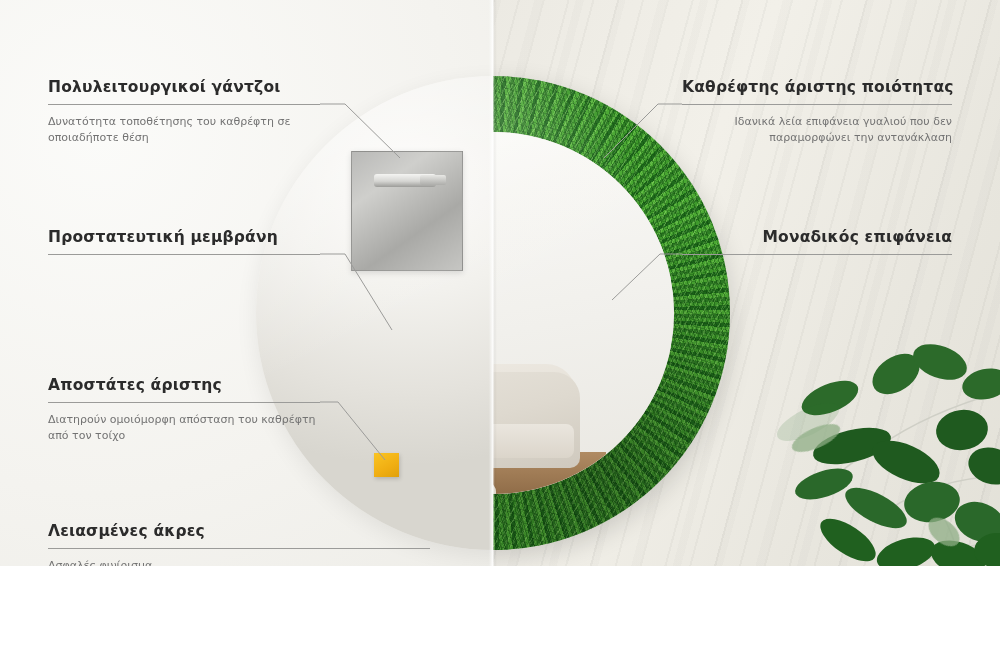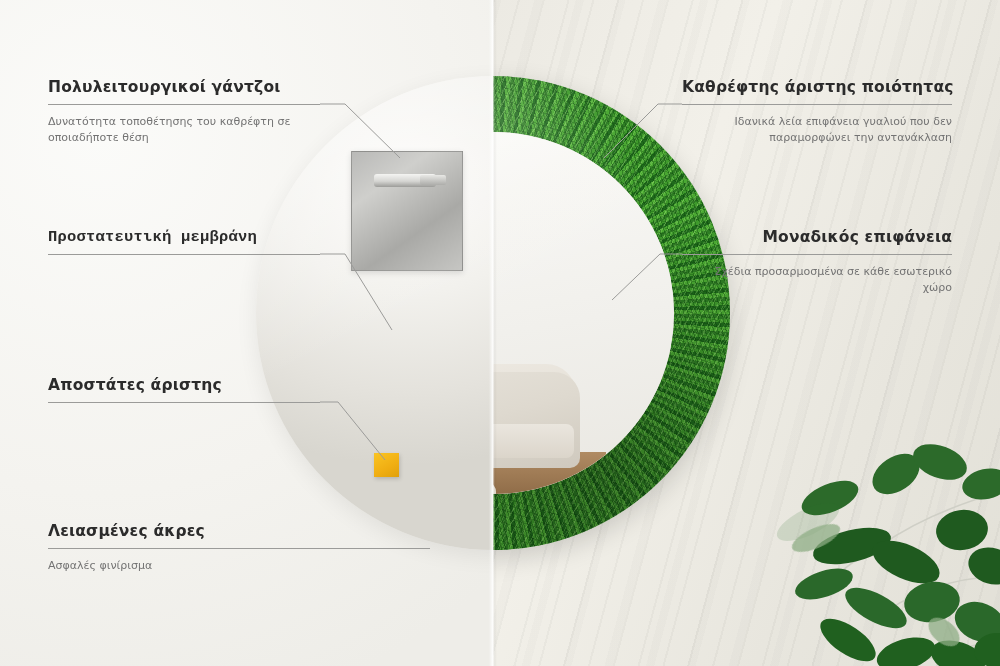--- a/index.html
+++ b/index.html
@@ -2,21 +2,21 @@
 <html><head>
 <meta charset="utf-8">
 <style>
   * { box-sizing: border-box; margin: 0; padding: 0; }
   html, body {
     width: 1000px; height: 666px;
     font-family: "DejaVu Sans", "Liberation Sans", sans-serif;
     overflow: hidden; background: #fff;
   }
   #stage {
-    position: relative; width: 1000px; height: 666px; overflow: hidden;
+    position: relative; width: 1000px; height: 566px; overflow: hidden;
     background: #f6f5f2;
   }
 
   
   .panel-left {
     position: absolute; left: 0; top: 0; width: 493px; height: 666px;
     background:
       radial-gradient(120% 90% at 20% 20%, #fbfbf9 0%, #f4f3ef 60%, #eeede8 100%);
   }
   .panel-right {
@@ -160,21 +160,21 @@
   }
   .callout .c-rule {
     height: 1px; background: #9b9b99; margin: 8px 0 9px 0;
   }
   .callout .c-body {
     font-size: 11px; color: #737373; line-height: 1.45; font-weight: 400;
   }
   .callout.right .c-title, .callout.right .c-body { text-align: right; }
 
   .c-left-1 { left: 48px; top: 78px; width: 272px; }
-  .c-left-2 { left: 48px; top: 228px; width: 272px; font-family: Liberation Mono, monospace; }
+  .c-left-2 { left: 48px; top: 228px; width: 272px; }
   .c-left-3 { left: 48px; top: 376px; width: 272px; }
   .c-left-4 { left: 48px; top: 522px; width: 382px; }
   .c-right-1 { left: 682px; top: 78px; width: 270px; }
   .c-right-2 { left: 682px; top: 228px; width: 270px; }
 
   
   .leaders { position: absolute; left: 0; top: 0; width: 1000px; height: 666px; pointer-events: none; }
   .leaders svg { width: 100%; height: 100%; display: block; }
 </style>
 </head>
@@ -282,33 +282,33 @@
   </div>
 
   <div class="callout c-left-2">
     <div class="c-title">Προστατευτική μεμβράνη</div>
     <div class="c-rule"></div>
   </div>
 
   <div class="callout c-left-3">
     <div class="c-title">Αποστάτες άριστης</div>
     <div class="c-rule"></div>
+    <div class="c-body">Διατηρούν ομοιόμορφη απόσταση του καθρέφτη από τον τοίχο</div>
   </div>
 
   <div class="callout c-left-4">
     <div class="c-title">Λειασμένες άκρες</div>
     <div class="c-rule"></div>
     <div class="c-body">Ασφαλές φινίρισμα</div>
   </div>
 
   <div class="callout right c-right-1">
     <div class="c-title">Καθρέφτης άριστης ποιότητας</div>
     <div class="c-rule"></div>
     <div class="c-body">Ιδανικά λεία επιφάνεια γυαλιού που δεν παραμορφώνει την αντανάκλαση</div>
   </div>
 
   <div class="callout right c-right-2">
     <div class="c-title">Μοναδικός επιφάνεια</div>
     <div class="c-rule"></div>
-    <div class="c-body">Σχέδια προσαρμοσμένα σε κάθε εσωτερικό χώρο</div>
   </div>
 
 </div>
 
 </body></html>

